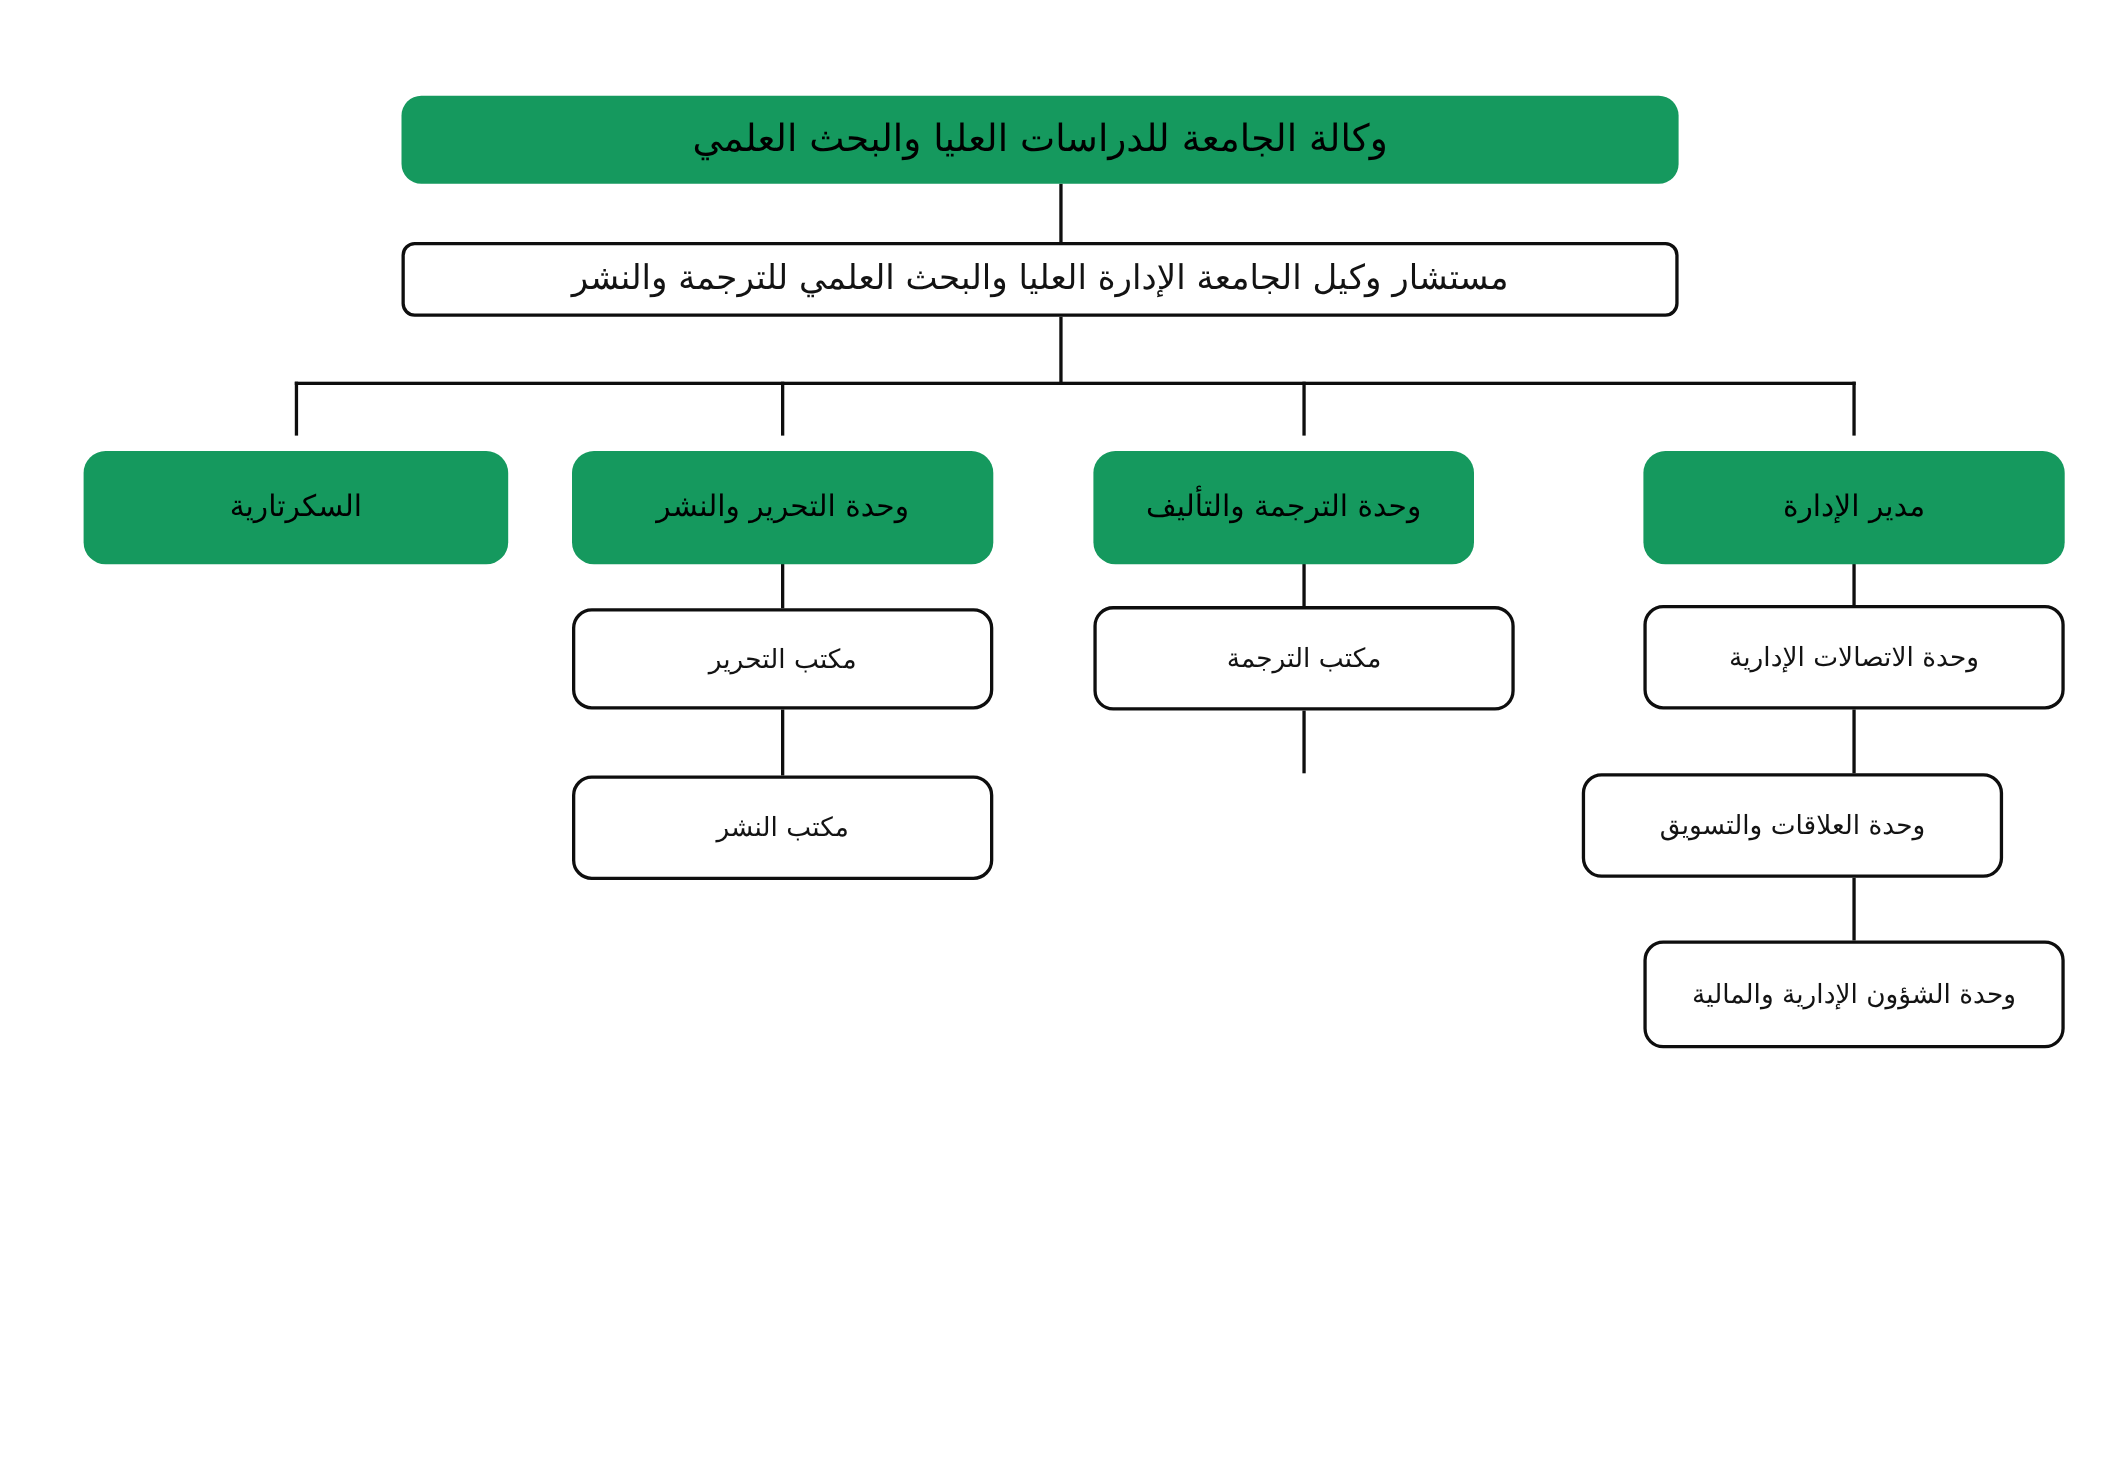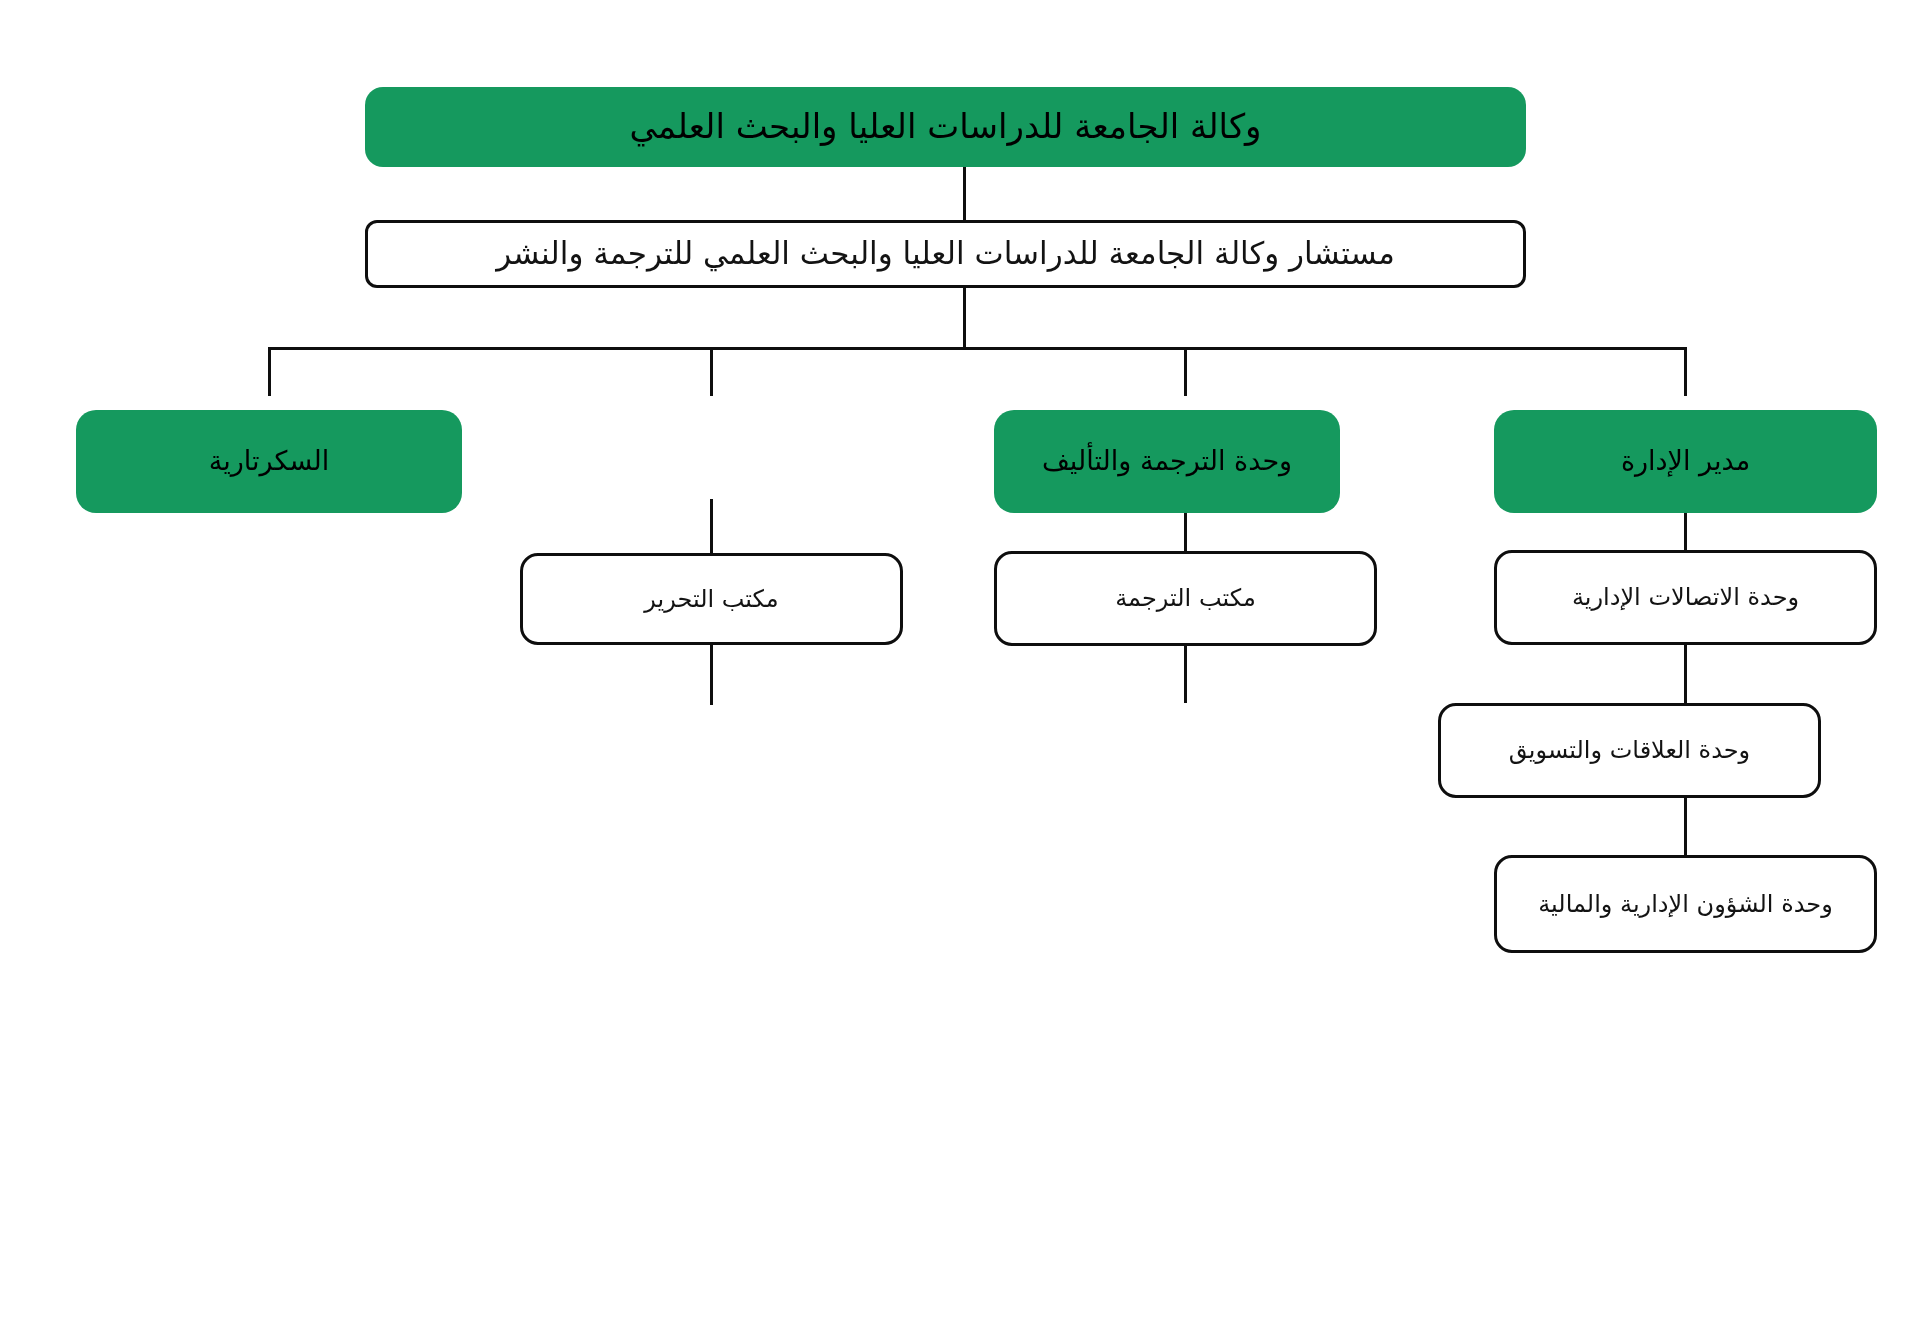--- a/index.html
+++ b/index.html
@@ -64,31 +64,33 @@
 
   <div class="line" style="left:1184px; top:499px; width:3px; height:52px;"></div>
   <div class="line" style="left:1184px; top:646px; width:3px; height:57px;"></div>
 
   <div class="line" style="left:1684px; top:499px; width:3px; height:51px;"></div>
   <div class="line" style="left:1684px; top:645px; width:3px; height:58px;"></div>
   <div class="line" style="left:1684px; top:798px; width:3px; height:57px;"></div>
 
   <div class="node green root-node" style="left:365px; top:87px; width:1161px; height:80px;">وكالة الجامعة للدراسات العليا والبحث العلمي</div>
 
-  <div class="node outline advisor-node" style="left:365px; top:220px; width:1161px; height:68px;">مستشار وكالة الجامعة للدراسات العليا والبحث العلمي للترجمة والنشر</div>
+  <div class="node outline advisor-node" style="left:365px; top:220px; width:1161px; height:68px;">مستشار وكيل الجامعة الإدارة العليا والبحث العلمي للترجمة والنشر</div>
 
   <div class="node green branch-node" style="left:76px; top:396px; width:386px; height:103px;">السكرتارية</div>
 
+  <div class="node green branch-node" style="left:520px; top:396px; width:383px; height:103px;">وحدة التحرير والنشر</div>
 
   <div class="node green branch-node" style="left:994px; top:396px; width:346px; height:103px;">وحدة الترجمة والتأليف</div>
 
   <div class="node green branch-node" style="left:1494px; top:396px; width:383px; height:103px;">مدير الإدارة</div>
 
   <div class="node outline child-node" style="left:520px; top:553px; width:383px; height:92px;">مكتب التحرير</div>
 
+  <div class="node outline child-node" style="left:520px; top:705px; width:383px; height:95px;">مكتب النشر</div>
 
   <div class="node outline child-node" style="left:994px; top:551px; width:383px; height:95px;">مكتب الترجمة</div>
 
 
   <div class="node outline child-node" style="left:1494px; top:550px; width:383px; height:95px;">وحدة الاتصالات الإدارية</div>
 
   <div class="node outline child-node" style="left:1438px; top:703px; width:383px; height:95px;">وحدة العلاقات والتسويق</div>
 
   <div class="node outline child-node" style="left:1494px; top:855px; width:383px; height:98px;">وحدة الشؤون الإدارية والمالية</div>
 

